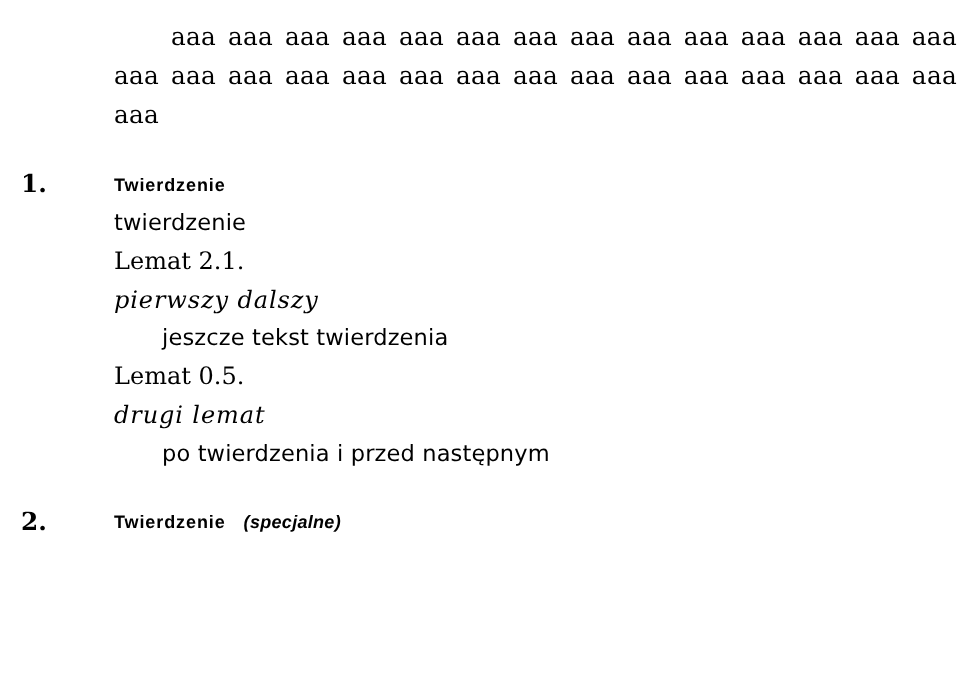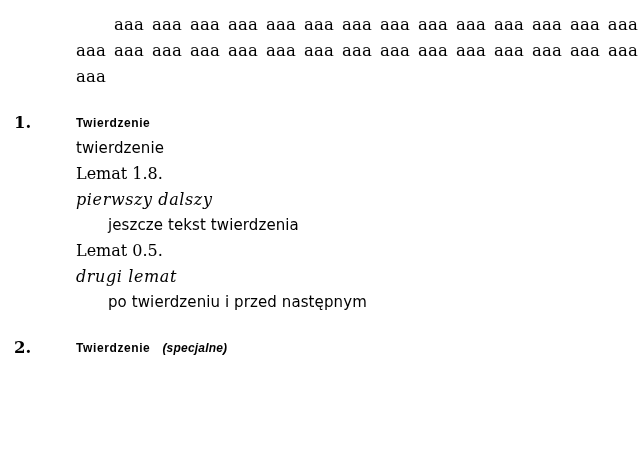--- a/index.html
+++ b/index.html
@@ -95,27 +95,27 @@
 
   <p class="intro"><span class="ind"></span><span>aaa aaa aaa aaa aaa aaa aaa aaa aaa aaa aaa aaa aaa aaa aaa aaa aaa aaa aaa aaa aaa aaa aaa aaa aaa aaa aaa aaa aaa aaa</span></p>
 
   <div class="thm-block">
     <div class="thm-num">1.</div>
     <div class="thm-head">
       <span>Twierdzenie</span>
     </div>
     <div class="sans-line">twierdzenie</div>
 
-    <div class="lemma-label">Lemat 1.8.</div>
+    <div class="lemma-label">Lemat 2.1.</div>
     <div class="lemma-title">pierwszy dalszy</div>
     <div class="sans-line indented">jeszcze tekst twierdzenia</div>
 
     <div class="lemma-label">Lemat 0.5.</div>
     <div class="lemma-title">drugi lemat</div>
-    <div class="sans-line indented">po twierdzeniu i przed następnym</div>
+    <div class="sans-line indented">po twierdzenia i przed następnym</div>
   </div>
 
   <div class="thm-block">
     <div class="thm-num">2.</div>
     <div class="thm-head">
       <span>Twierdzenie</span><span class="qual">(specjalne)</span>
     </div>
   </div>
 
 </div>

